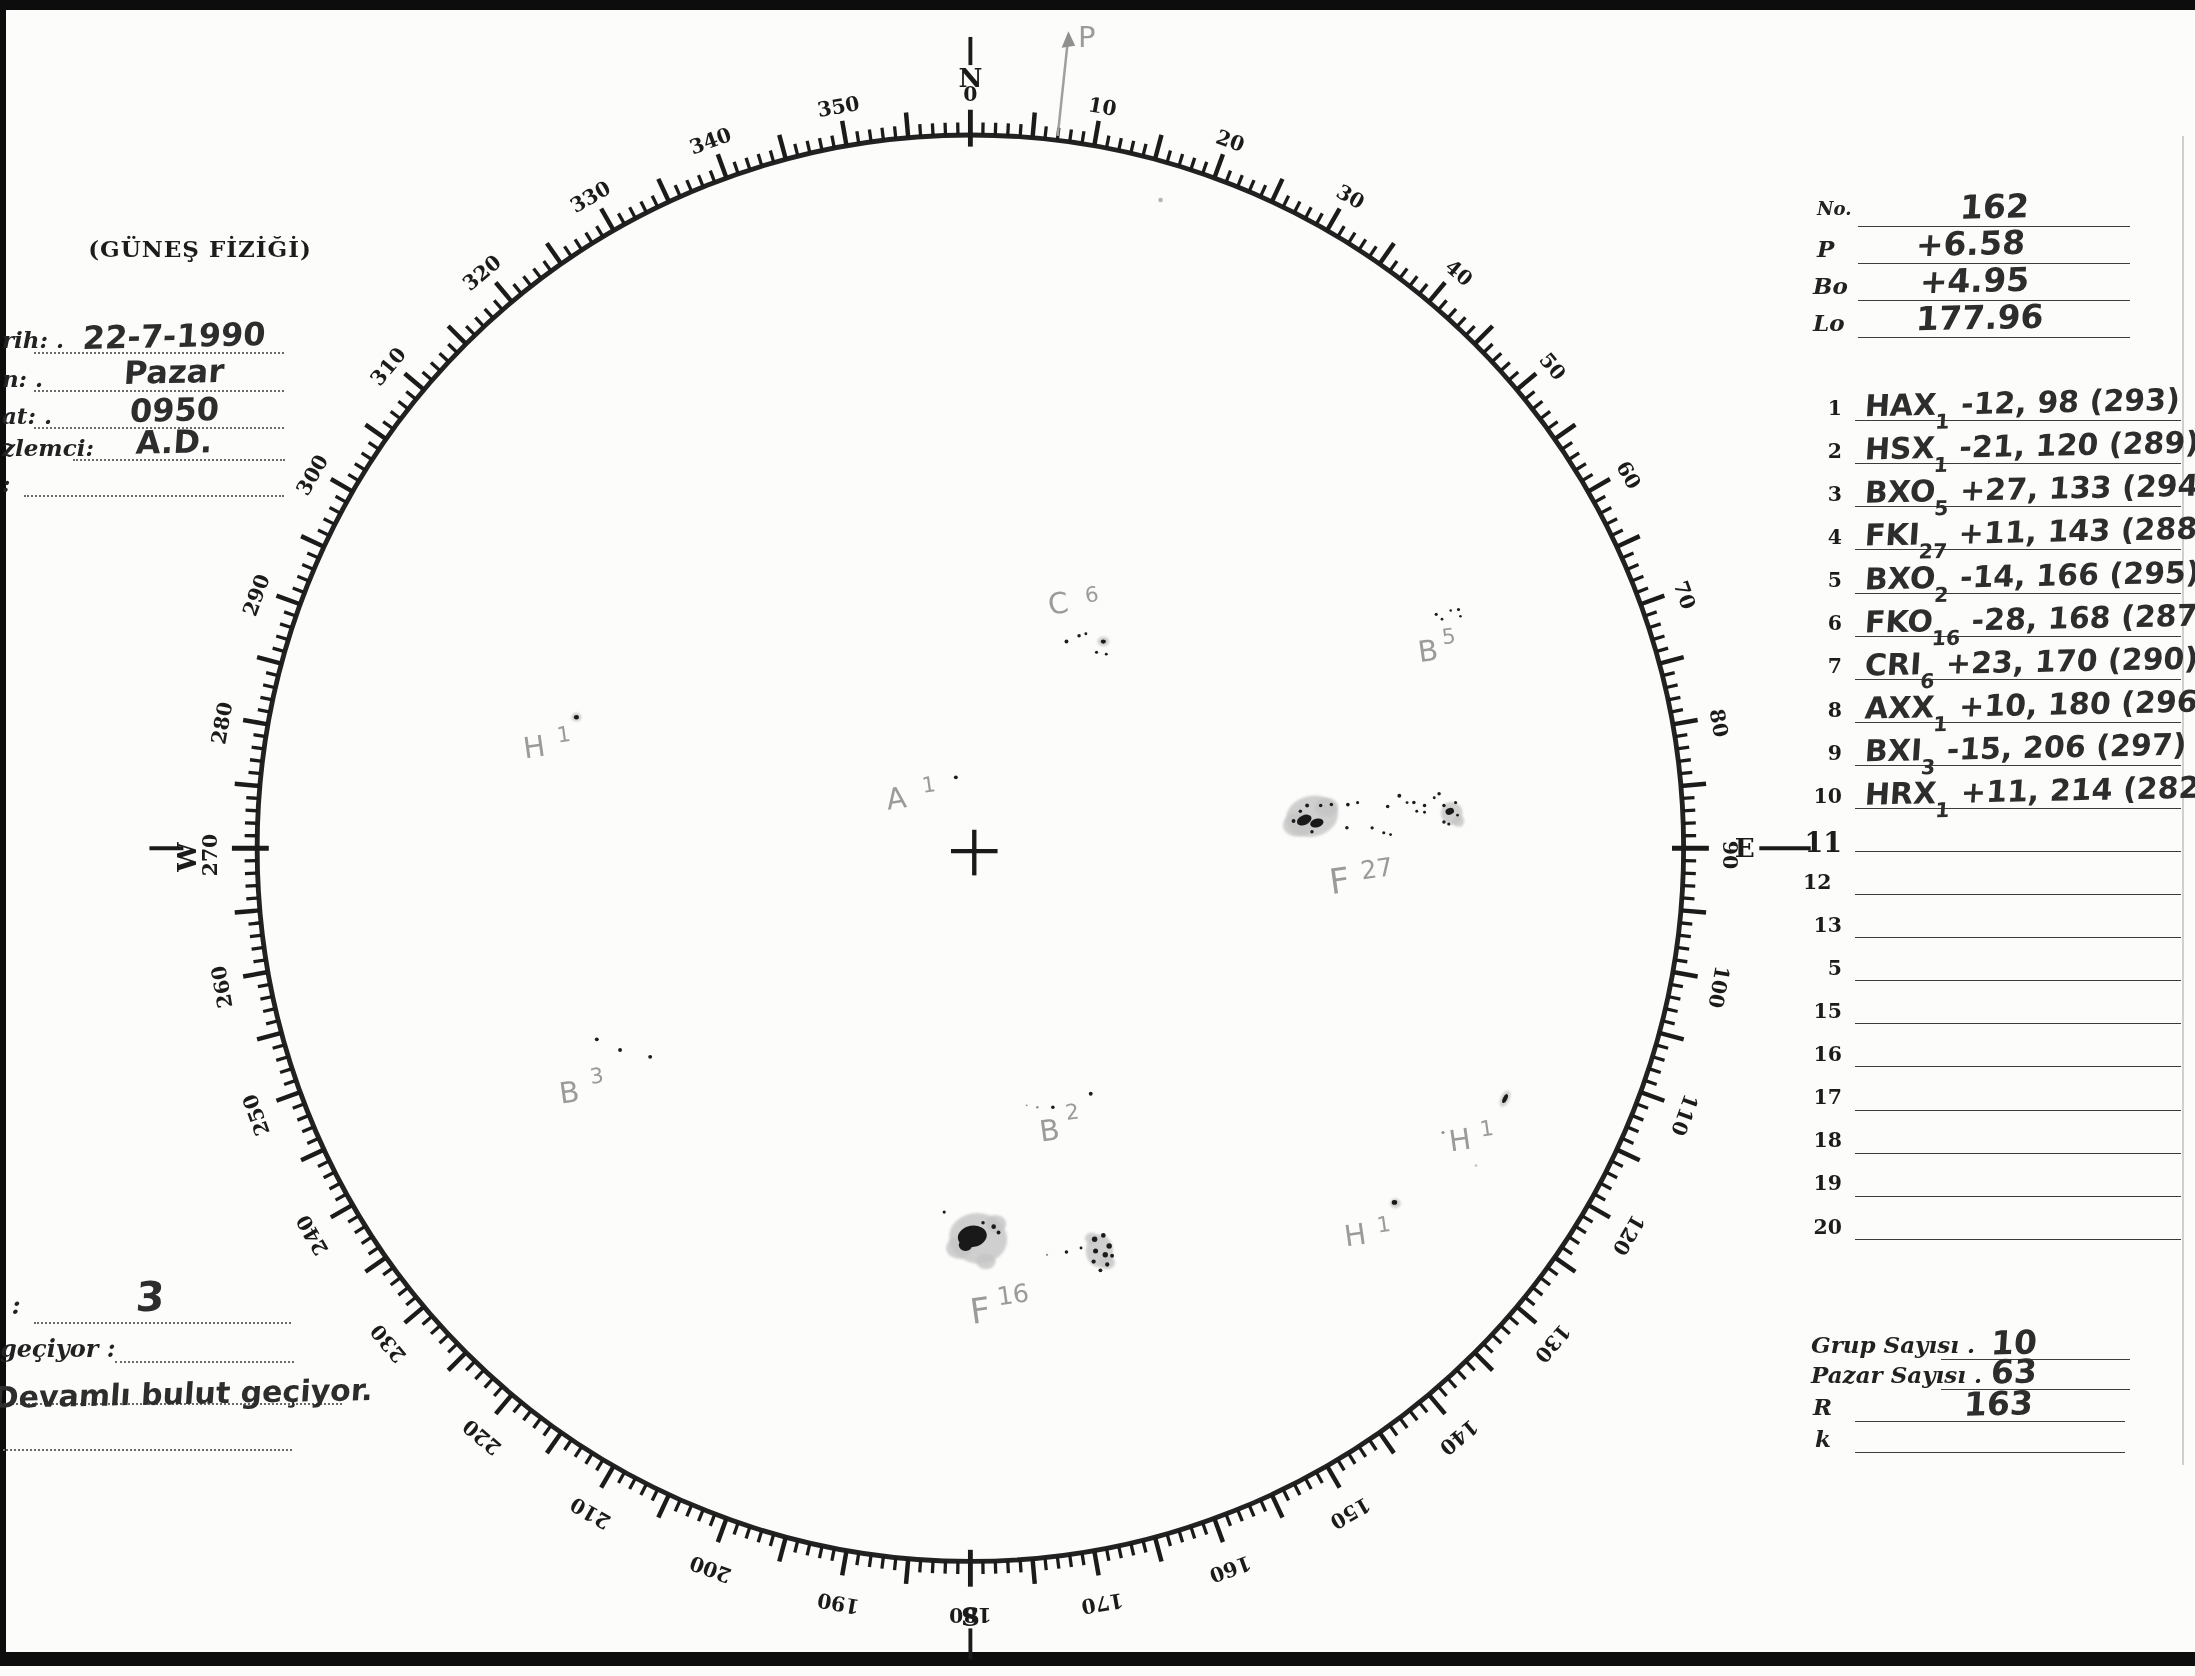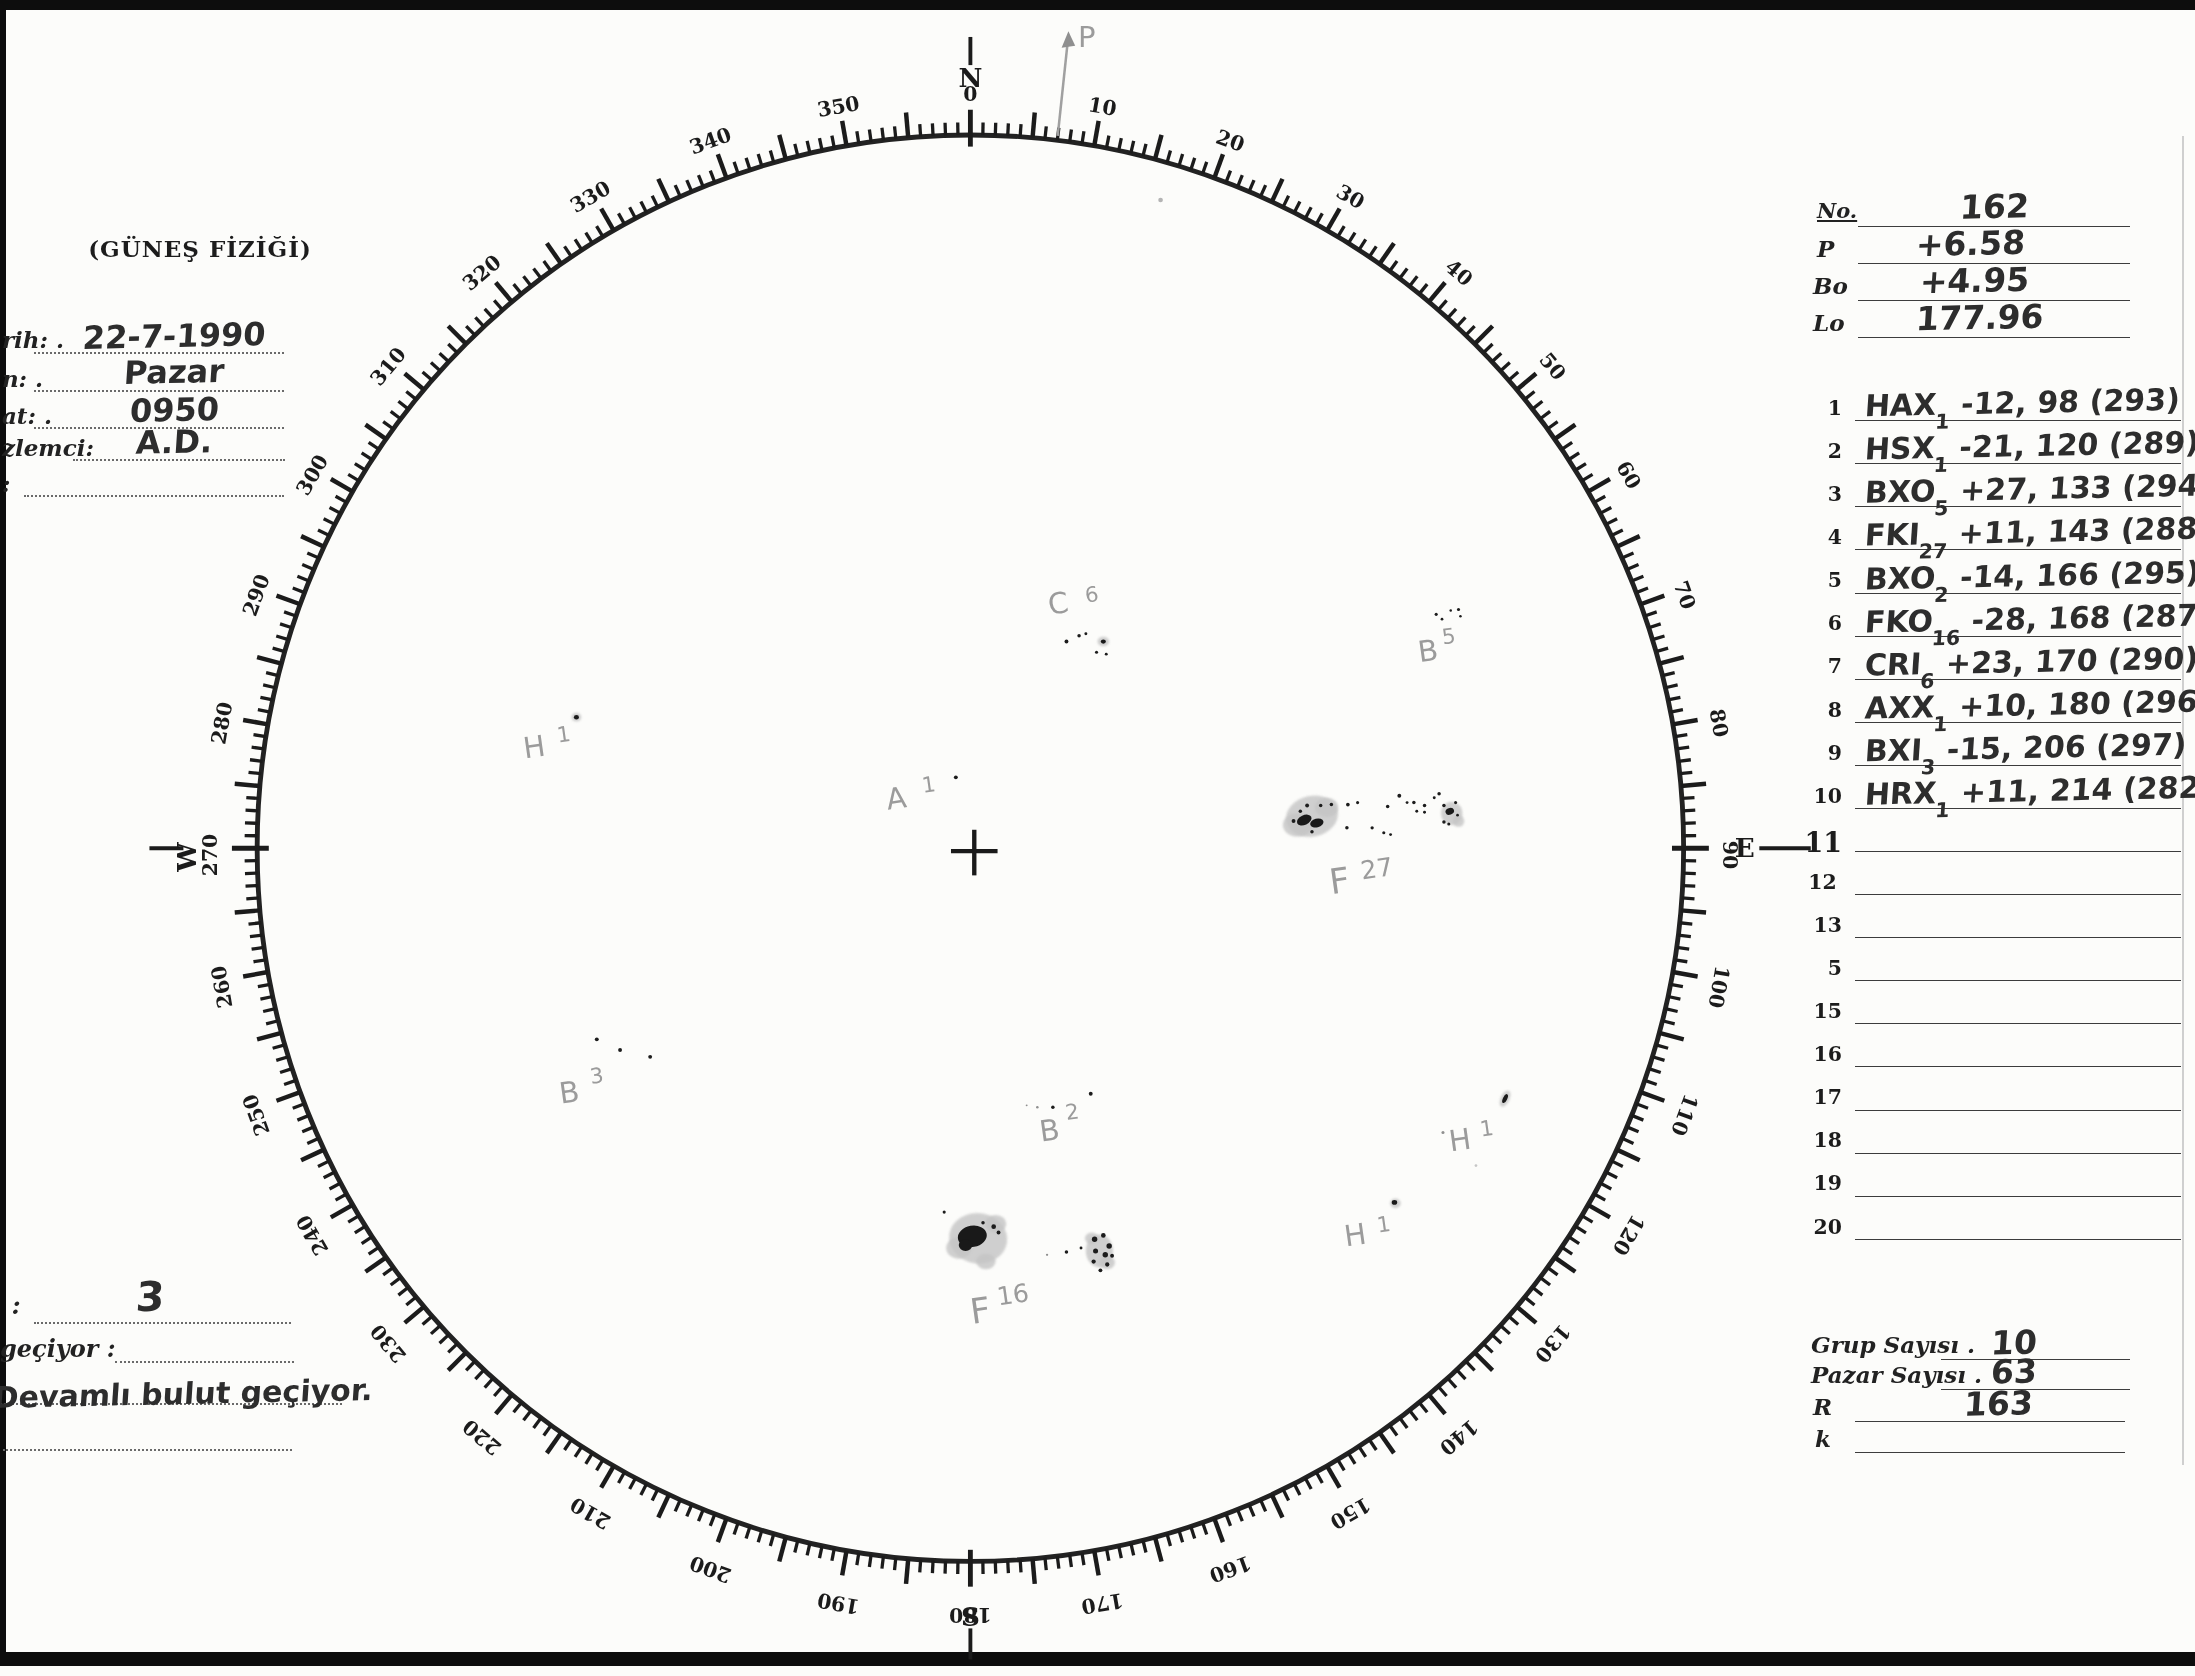--- a/index.html
+++ b/index.html
@@ -41,21 +41,21 @@
   <div class="abs dotline" style="left:34px;top:427px;width:250px;"></div>
   <div class="abs hand center" style="left:58px;top:391px;width:233px;font-size:32px;"><span class="hskew">0950</span></div>
 
   <div class="abs lab" style="left:1.9px;top:434px;font-size:23px;">zlemci:</div>
   <div class="abs dotline" style="left:73px;top:459px;width:212px;"></div>
   <div class="abs hand center" style="left:58px;top:423px;width:233px;font-size:32px;"><span class="hskew">A.D.</span></div>
 
   <div class="abs lab" style="left:1.9px;top:470px;font-size:23px;">:</div>
   <div class="abs dotline" style="left:24px;top:495px;width:260px;"></div>
 
-  <div class="abs lab" style="left:1817px;top:198px;font-size:21px;text-decoration:underline;">No.</div>
+  <div class="abs lab" style="left:1817px;top:198px;font-size:18px;">No.</div>
   <div class="abs rule" style="left:1858px;top:226px;width:272px;"></div>
   <div class="abs hand center" style="left:1873px;top:187px;width:243px;font-size:33px;"><span class="hskew">162</span></div>
 
   <div class="abs lab" style="left:1817px;top:235px;font-size:23px;">P</div>
   <div class="abs rule" style="left:1858px;top:263px;width:272px;"></div>
   <div class="abs hand center" style="left:1849px;top:224px;width:243px;font-size:33px;"><span class="hskew">+6.58</span></div>
 
   <div class="abs lab" style="left:1813px;top:272px;font-size:23px;">Bo</div>
   <div class="abs rule" style="left:1858px;top:300px;width:272px;"></div>
   <div class="abs hand center" style="left:1853px;top:261px;width:243px;font-size:33px;"><span class="hskew">+4.95</span></div>
@@ -90,21 +90,21 @@
       <div class="abs" style="left: 1855px; top: 722px; width: 326px; height: 0px; border-top: 1.9px solid rgb(60, 60, 60);"></div>
       <div class="abs hand" style="left: 1865px; top: 687px; font-size: 30px; white-space: nowrap;"><span class="hskew"><span>AXX</span><sub class="sp">1</sub><span> +10, 180 (296)</span></span></div>
       <div class="abs serif" style="left: 1803px; top: 741px; width: 39px; text-align: right; font-size: 20.4px; font-weight: bold;">9</div>
       <div class="abs" style="left: 1855px; top: 765px; width: 326px; height: 0px; border-top: 1.9px solid rgb(60, 60, 60);"></div>
       <div class="abs hand" style="left: 1865px; top: 730px; font-size: 30px; white-space: nowrap;"><span class="hskew"><span>BXI</span><sub class="sp">3</sub><span> -15, 206 (297)</span></span></div>
       <div class="abs serif" style="left: 1803px; top: 784px; width: 39px; text-align: right; font-size: 20.4px; font-weight: bold;">10</div>
       <div class="abs" style="left: 1855px; top: 808px; width: 326px; height: 0px; border-top: 1.9px solid rgb(60, 60, 60);"></div>
       <div class="abs hand" style="left: 1865px; top: 773px; font-size: 30px; white-space: nowrap;"><span class="hskew"><span>HRX</span><sub class="sp">1</sub><span> +11, 214 (282)</span></span></div>
       <div class="abs serif" style="left: 1803px; top: 827px; width: 39px; text-align: right; font-size: 27px; font-weight: bold;">11</div>
       <div class="abs" style="left: 1855px; top: 851px; width: 326px; height: 0px; border-top: 1.9px solid rgb(60, 60, 60);"></div>
-      <div class="abs serif" style="left: 1803px; top: 870px; width: 39px; text-align: center; font-size: 20.4px; font-weight: bold;">12</div>
+      <div class="abs serif" style="left: 1803px; top: 870px; width: 39px; text-align: left; font-size: 20.4px; font-weight: bold;">12</div>
       <div class="abs" style="left: 1855px; top: 894px; width: 326px; height: 0px; border-top: 1.9px solid rgb(60, 60, 60);"></div>
       <div class="abs serif" style="left: 1803px; top: 913px; width: 39px; text-align: right; font-size: 20.4px; font-weight: bold;">13</div>
       <div class="abs" style="left: 1855px; top: 937px; width: 326px; height: 0px; border-top: 1.9px solid rgb(60, 60, 60);"></div>
       <div class="abs serif" style="left: 1803px; top: 956px; width: 39px; text-align: right; font-size: 20.4px; font-weight: bold;">5</div>
       <div class="abs" style="left: 1855px; top: 980px; width: 326px; height: 0px; border-top: 1.9px solid rgb(60, 60, 60);"></div>
       <div class="abs serif" style="left: 1803px; top: 999px; width: 39px; text-align: right; font-size: 20.4px; font-weight: bold;">15</div>
       <div class="abs" style="left: 1855px; top: 1023px; width: 326px; height: 0px; border-top: 1.9px solid rgb(60, 60, 60);"></div>
       <div class="abs serif" style="left: 1803px; top: 1042px; width: 39px; text-align: right; font-size: 20.4px; font-weight: bold;">16</div>
       <div class="abs" style="left: 1855px; top: 1066px; width: 326px; height: 0px; border-top: 1.9px solid rgb(60, 60, 60);"></div>
       <div class="abs serif" style="left: 1803px; top: 1085px; width: 39px; text-align: right; font-size: 20.4px; font-weight: bold;">17</div>

